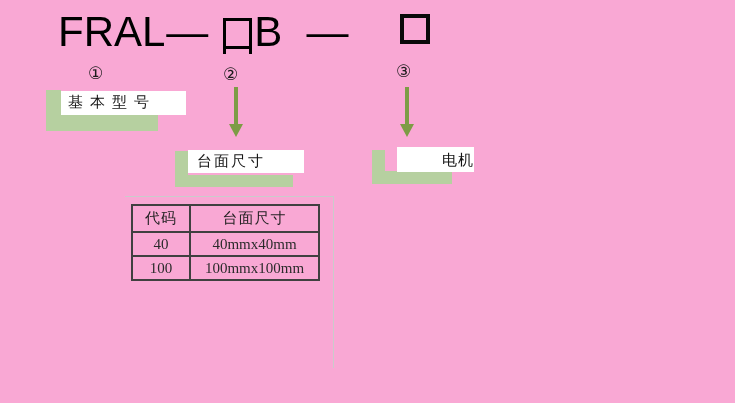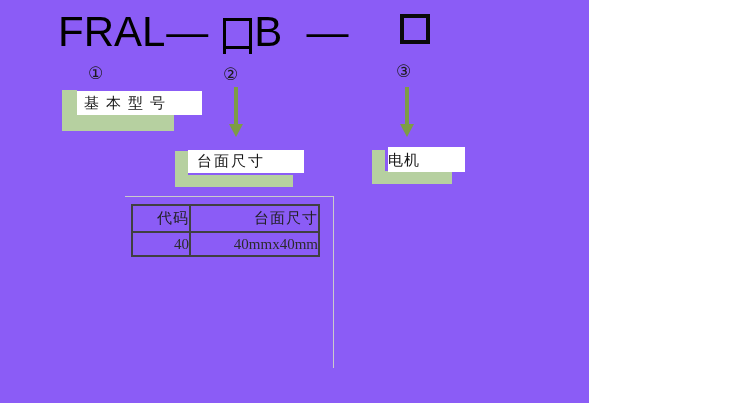--- a/index.html
+++ b/index.html
@@ -2,21 +2,21 @@
 <html style="--label-green: #b6d0a0; --arrow-green: #7d9c45; --table-border: #404040;"><head>
 <meta charset="utf-8">
 <style>
   :root{
     --label-green:#b6d0a0;
     --arrow-green:#7d9c45;
     --table-border:#404040;
   }
   html,body{margin:0;padding:0;background:#fff;}
   .canvas{
-    position:relative;width:589px;height:403px;background:#8b5cf6;
+    position:relative;width:735px;height:403px;background:#f9a8d4;
     font-family:"Liberation Sans", sans-serif;color:#000;overflow:hidden;
   }
 
   
   .title-row{
     position:absolute;left:58px;top:8px;height:48px;
     display:flex;align-items:center;
     font-size:42px;line-height:48px;color:#000;white-space:pre;
   }
   .title-dash1{margin-left:1px;}
@@ -48,61 +48,61 @@
   .num-3{left:396px;top:62px;}
 
   
   .tag{position:absolute;}
   .tag .bar-left{position:absolute;left:0;top:0;bottom:0;background:var(--label-green);}
   .tag .bar-bottom{position:absolute;left:0;right:0;bottom:0;background:var(--label-green);}
   .tag .text-box{
     position:absolute;background:#fff;color:#141414;
     font-size:15px;white-space:nowrap;
   }
-  .tag-basic{left:62px;top:90px;width:112px;height:41px;}
+  .tag-basic{left:46px;top:90px;width:112px;height:41px;font-family:Liberation Serif, serif;}
   .tag-basic .bar-left{width:15px;}
   .tag-basic .bar-bottom{height:16px;}
   .tag-basic .text-box{
     left:15px;top:1px;width:118px;height:24px;line-height:23px;
     padding-left:7px;letter-spacing:7px;
   }
   .tag-size{left:175px;top:151px;width:118px;height:36px;}
   .tag-size .bar-left{width:13px;}
   .tag-size .bar-bottom{height:12px;}
   .tag-size .text-box{
     left:13px;top:-1px;width:107px;height:23px;line-height:22px;
     padding-left:9px;letter-spacing:2px;
   }
   .tag-motor{left:372px;top:150px;width:80px;height:34px;}
   .tag-motor .bar-left{width:13px;}
   .tag-motor .bar-bottom{height:13px;}
   .tag-motor .text-box{
-    left:16px;top:-3px;width:77px;height:25px;line-height:25px;
-    text-align:left;letter-spacing:1px;
+    left:25px;top:-3px;width:77px;height:25px;line-height:25px;
+    text-align:right;letter-spacing:1px;
   }
 
   
   .arrow{position:absolute;width:14px;height:50px;}
   .arrow-2{left:229px;top:87px;}
   .arrow-3{left:400px;top:87px;}
   .arrow .shaft{position:absolute;left:5px;top:0;width:4px;height:38px;background:var(--arrow-green);}
   .arrow .head{
     position:absolute;left:0;top:37px;width:0;height:0;
     border-left:7px solid transparent;border-right:7px solid transparent;
     border-top:13px solid var(--arrow-green);
   }
 
   
   .size-table{
     position:absolute;left:131px;top:204px;
     border-collapse:collapse;table-layout:fixed;
   }
   .size-table th,.size-table td{
     border:2px solid var(--table-border);
-    text-align:right;vertical-align:middle;padding:0;
+    text-align:center;vertical-align:middle;padding:0;
   }
   .size-table th{
     font-size:15px;font-weight:normal;color:#1f1f1f;height:25px;
     letter-spacing:1px;
   }
   .size-table td{
     font-family:"Liberation Serif", serif;
     font-size:15px;color:#2b2b2b;height:22px;
   }
   .col-code{width:56px;}
@@ -164,16 +164,20 @@
       <tr>
         <th class="col-code">代码</th>
         <th class="col-size">台面尺寸</th>
       </tr>
     </thead>
     <tbody>
         <tr>
           <td>40</td>
           <td>40mmx40mm</td>
         </tr>
+        <tr>
+          <td>100</td>
+          <td>100mmx100mm</td>
+        </tr>
       </tbody>
   </table>
 
 </div>
 
 </body></html>

